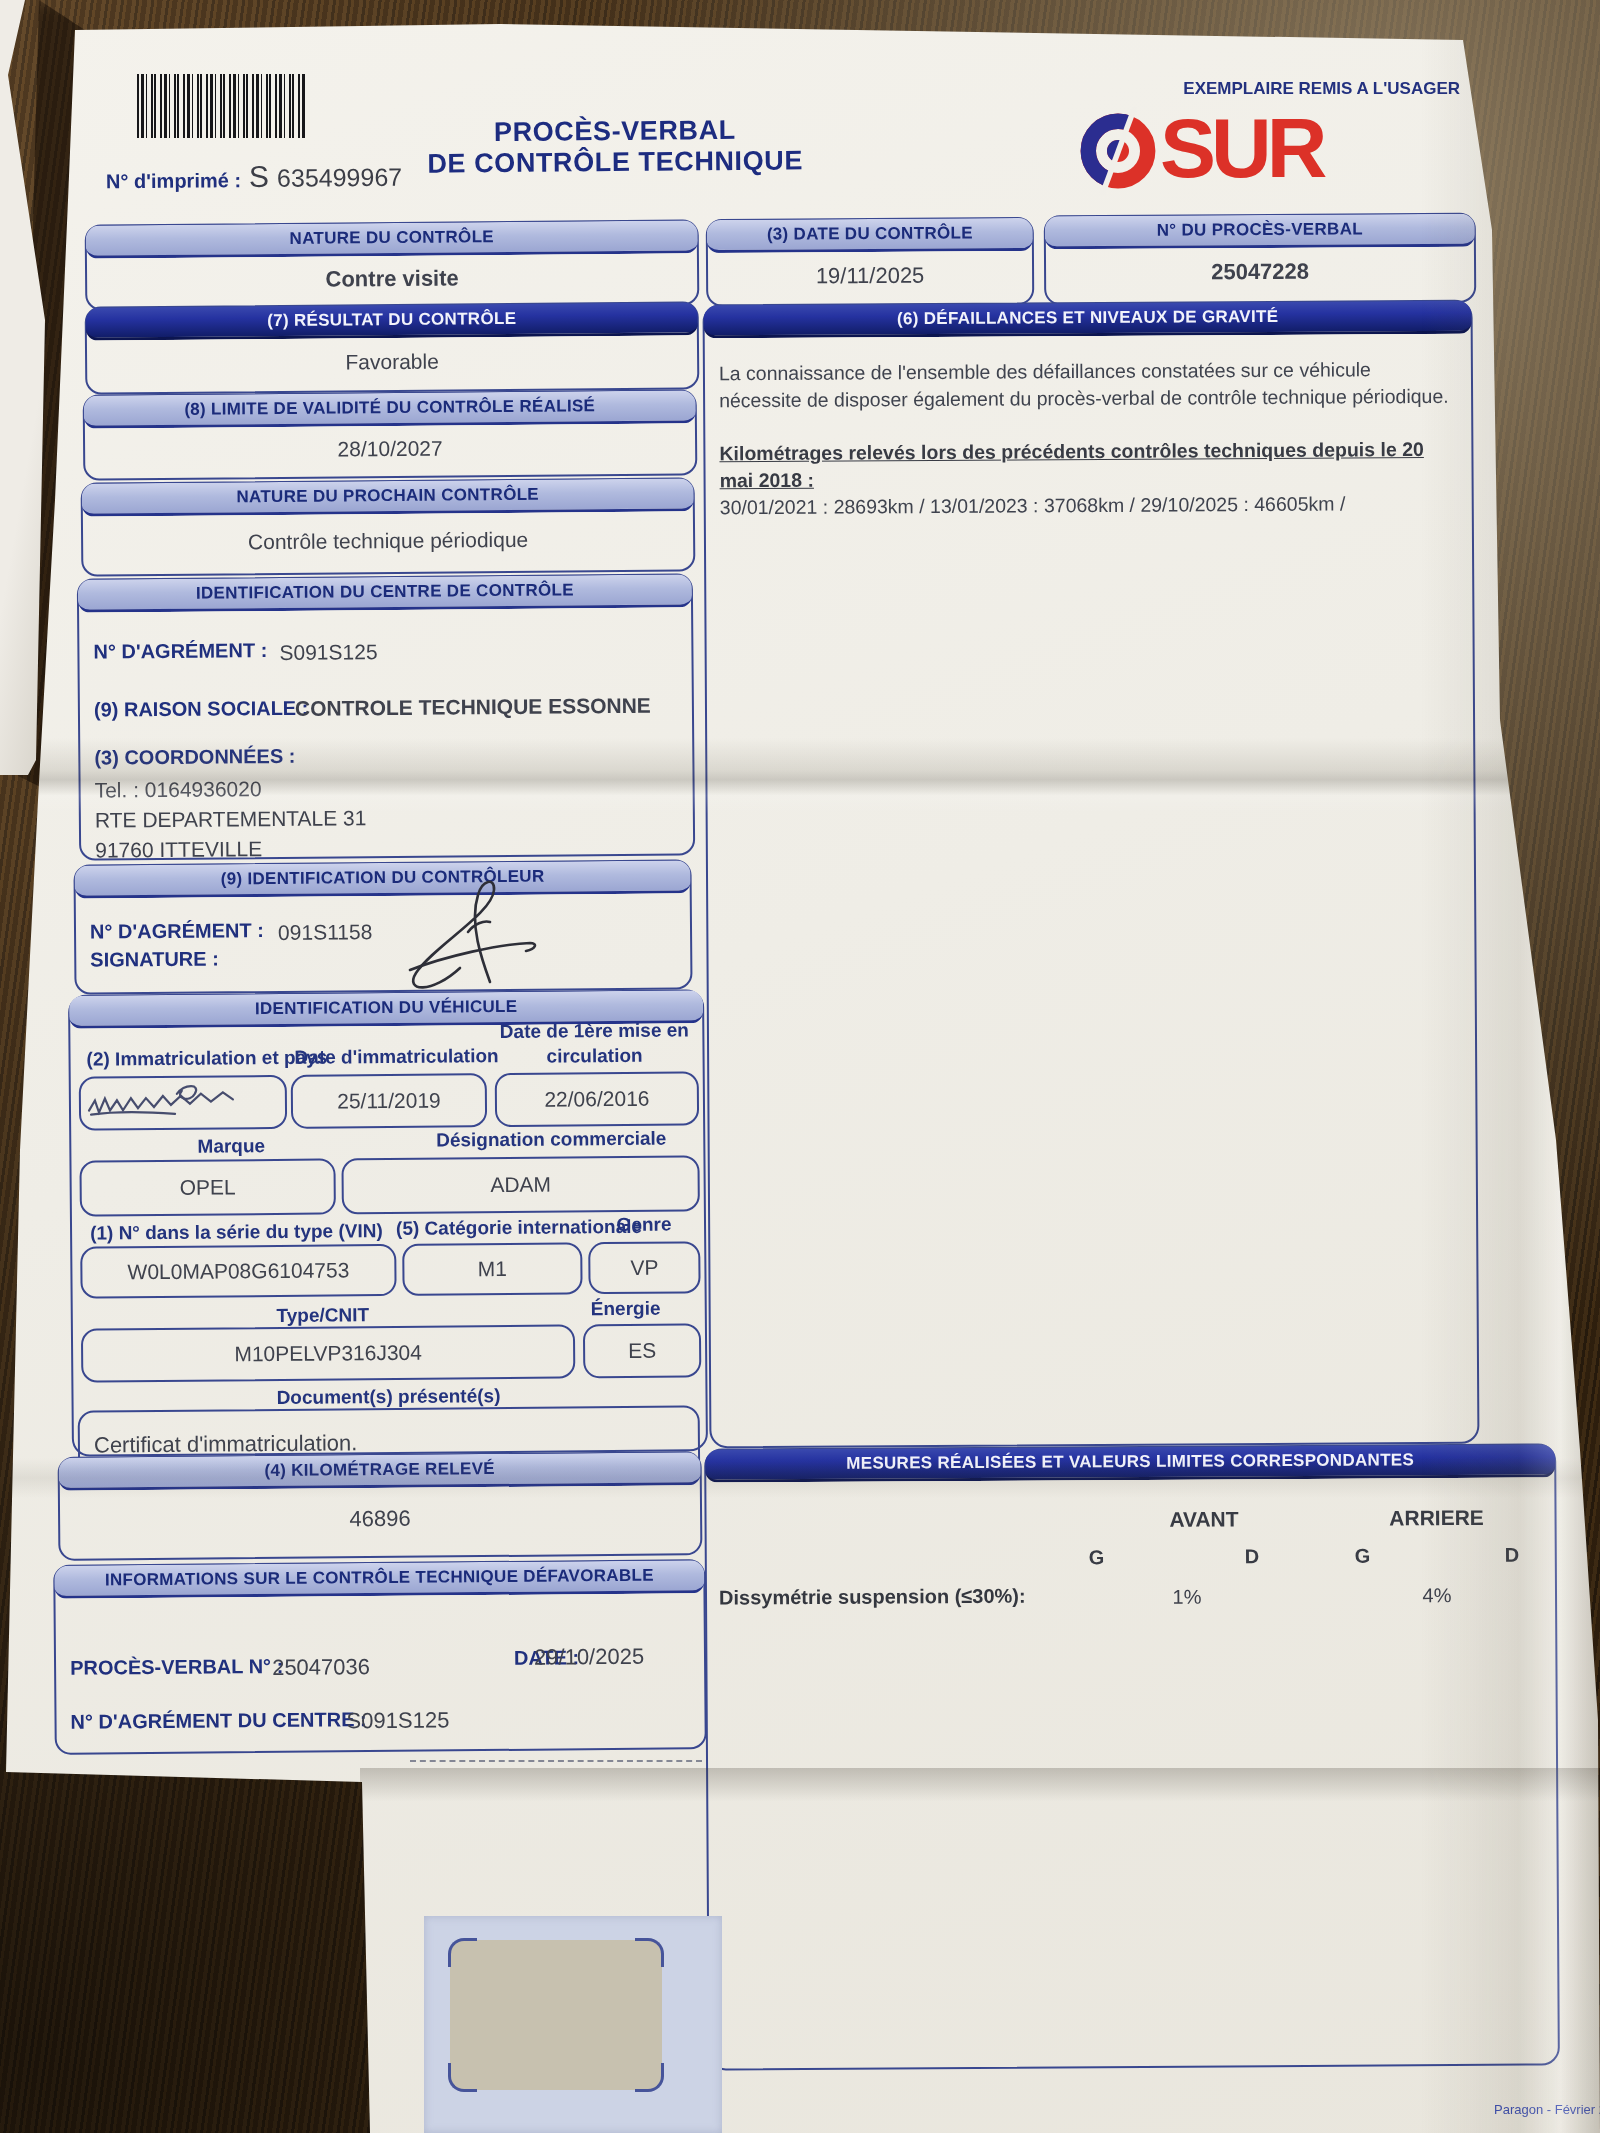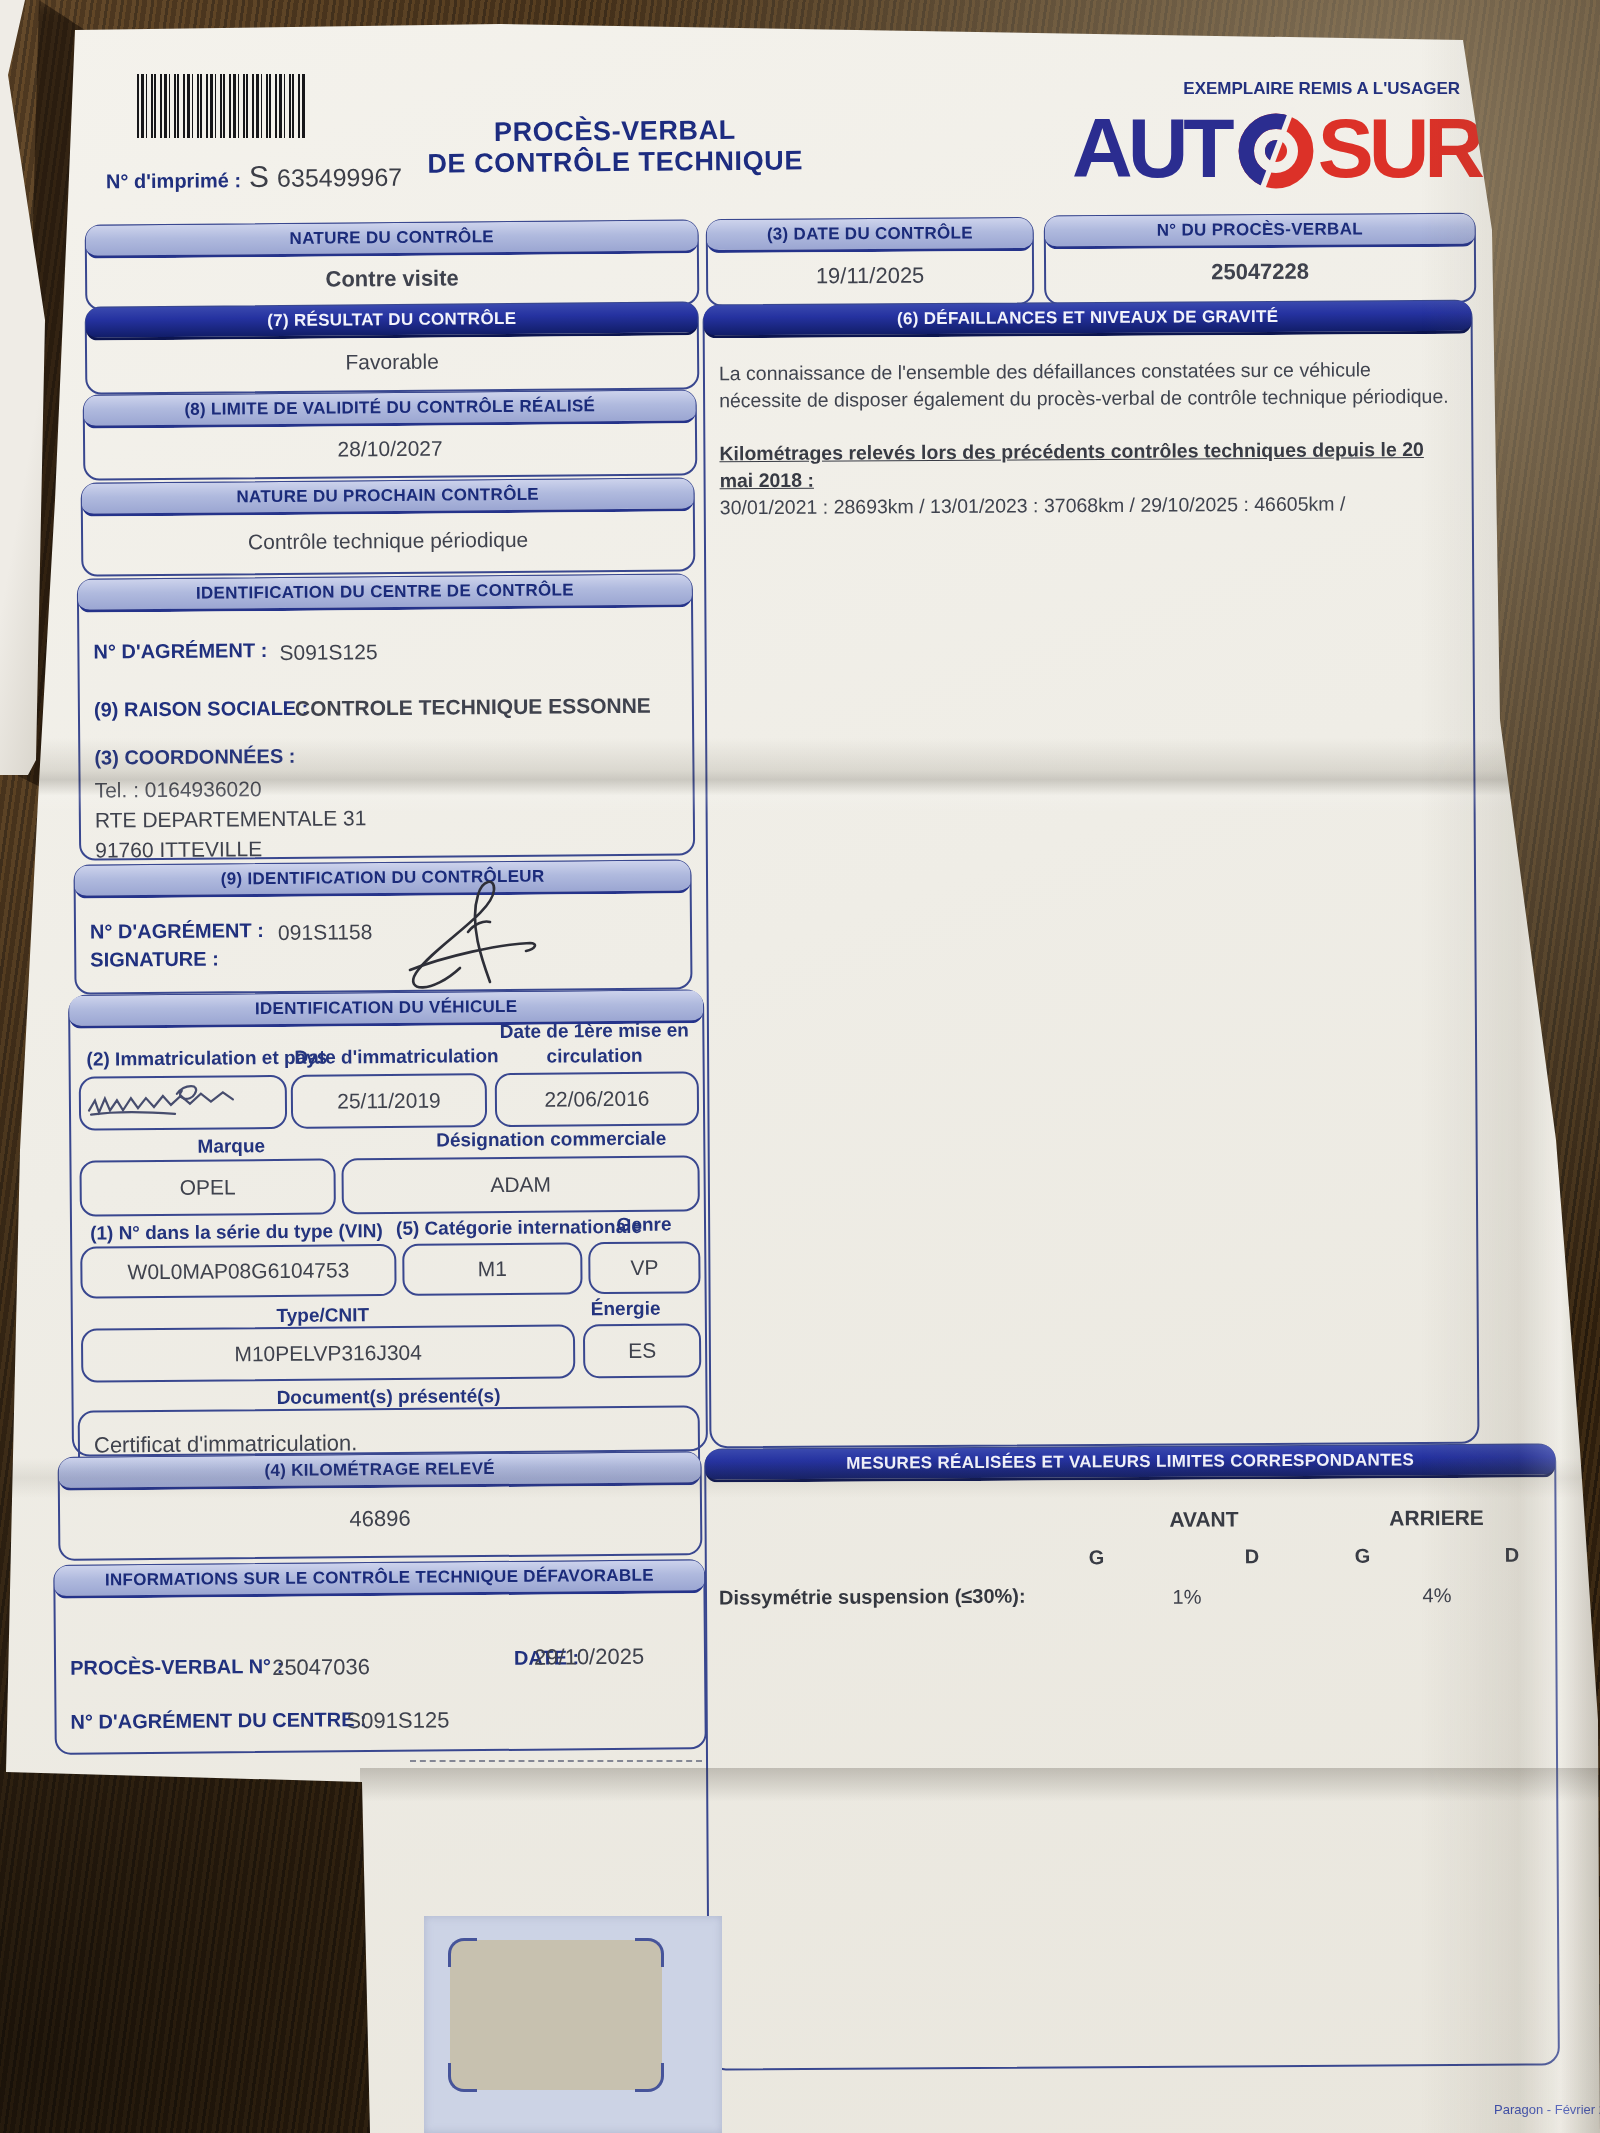--- a/index.html
+++ b/index.html
@@ -78,21 +78,20 @@
       <span class="lbl">N° d'imprimé :</span>
       <span style="font-size:30px;color:#3c3e47;">S</span>
       <span style="font-size:25px;color:#3c3e47;">635499967</span>
     </div>
     <div class="abs tilt" id="doc-title">
       <div>PROCÈS-VERBAL</div>
       <div>DE CONTRÔLE TECHNIQUE</div>
     </div>
     <div class="abs" id="exemplaire">EXEMPLAIRE REMIS A L'USAGER</div>
     <div class="abs" id="logo">
-      <span class="logo-txt" id="logo-aut">AUT</span>
       <svg width="88" height="88" viewBox="0 0 80 80" style="margin:6px -2px 0 2px;">
         <defs>
             <clipPath id="halfclip">
               <path d="M-5 -5 L55 -5 L25 85 L-5 85 Z"></path>
             </clipPath>
           </defs>
         <circle cx="40" cy="40" r="27" fill="none" stroke="#dc3128" stroke-width="14"></circle>
         <circle cx="40" cy="40" r="27" fill="none" stroke="#2b2d90" stroke-width="14" clip-path="url(#halfclip)"></circle>
         <circle cx="40" cy="40" r="10" fill="#dc3128"></circle>
         <circle cx="40" cy="40" r="10" fill="#2b2d90" clip-path="url(#halfclip)"></circle>

